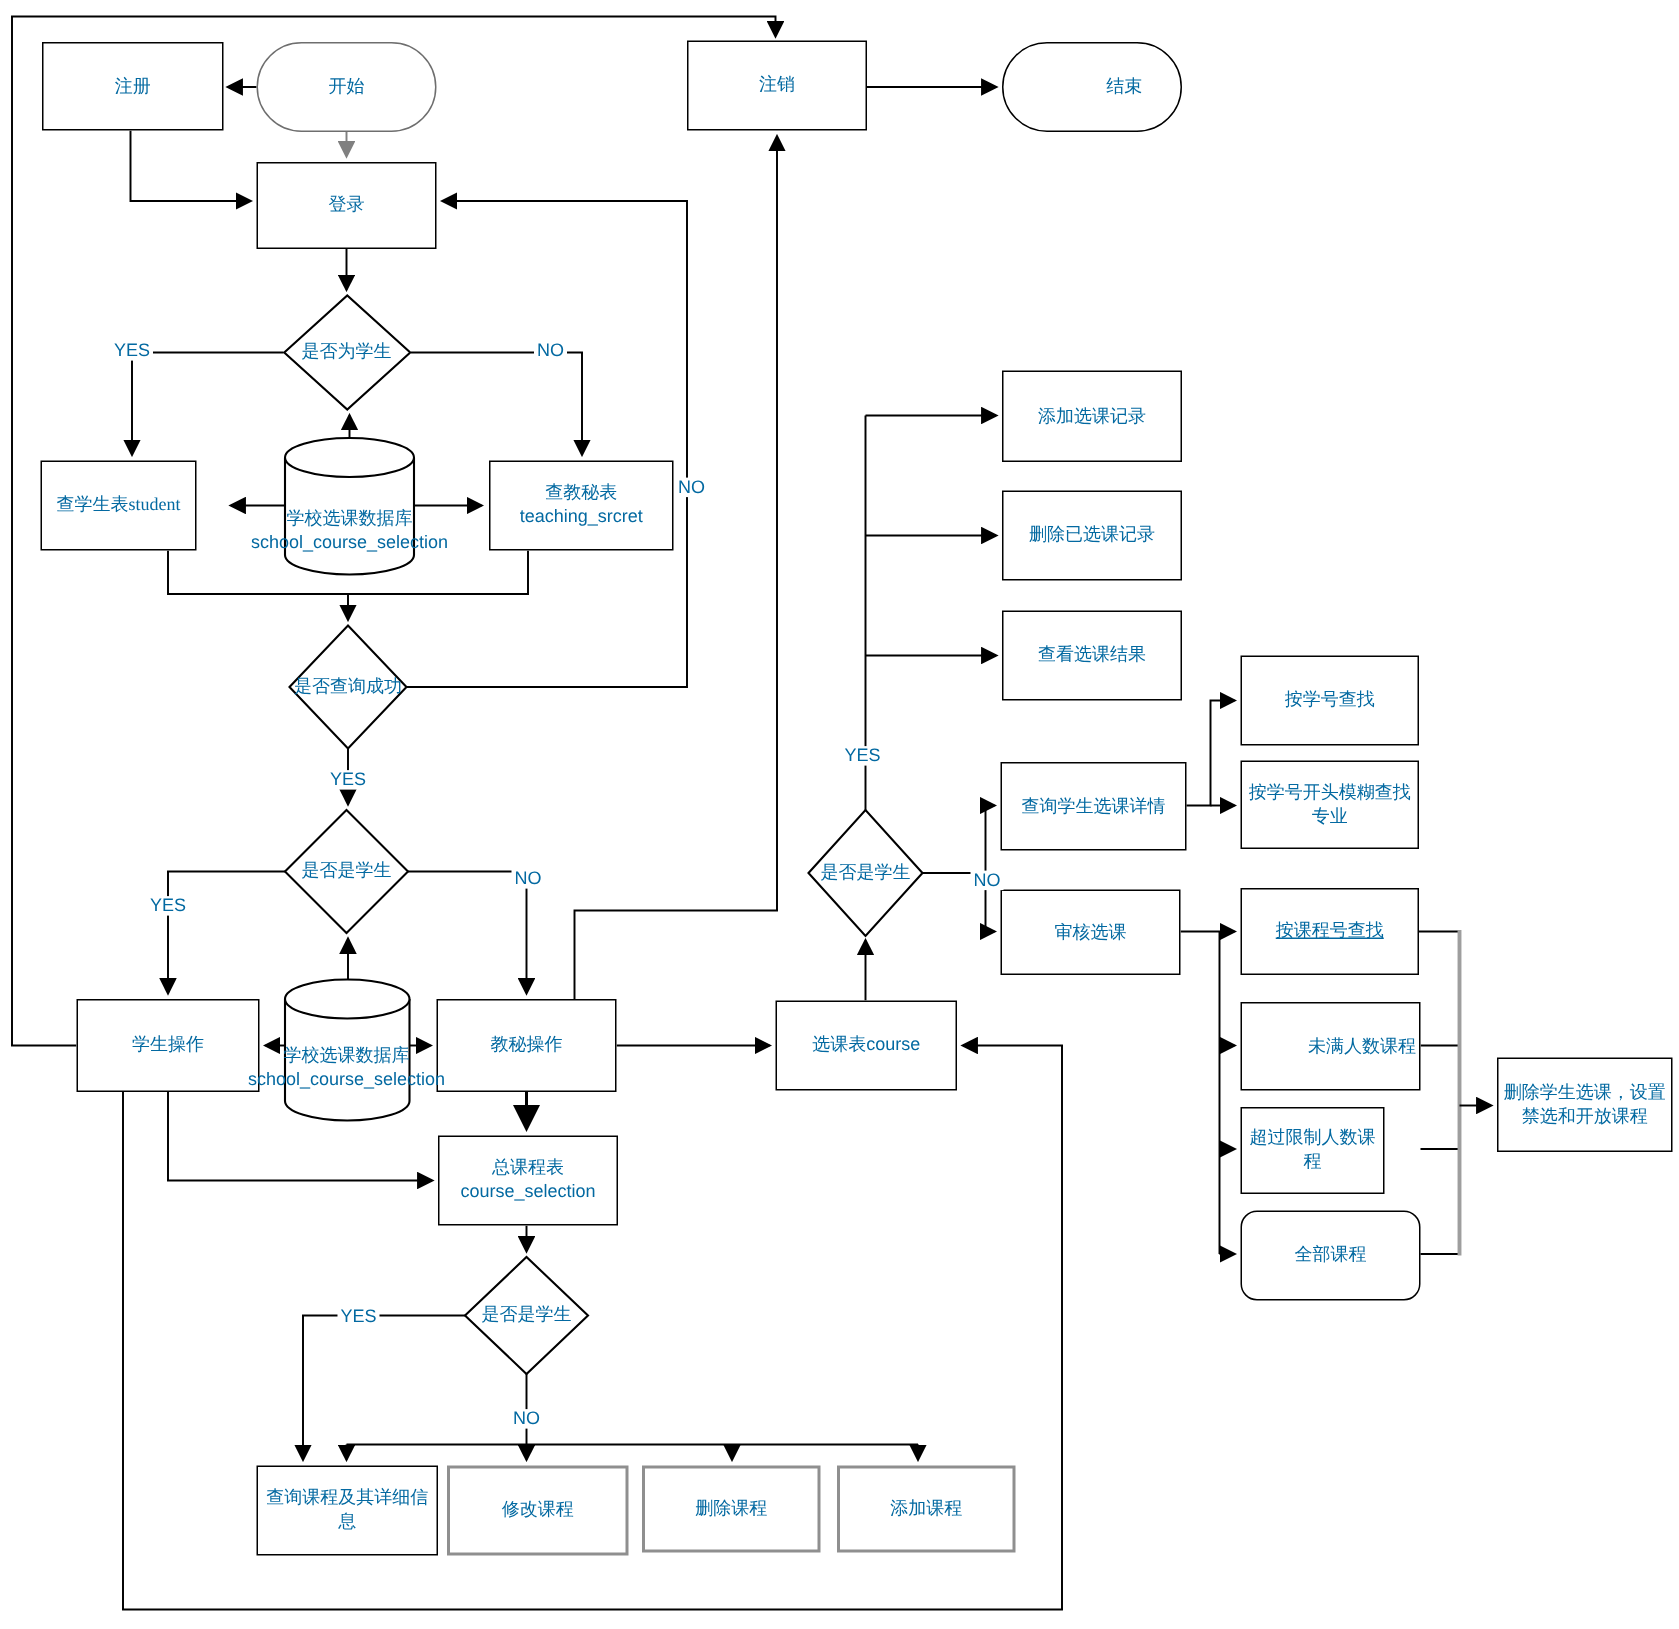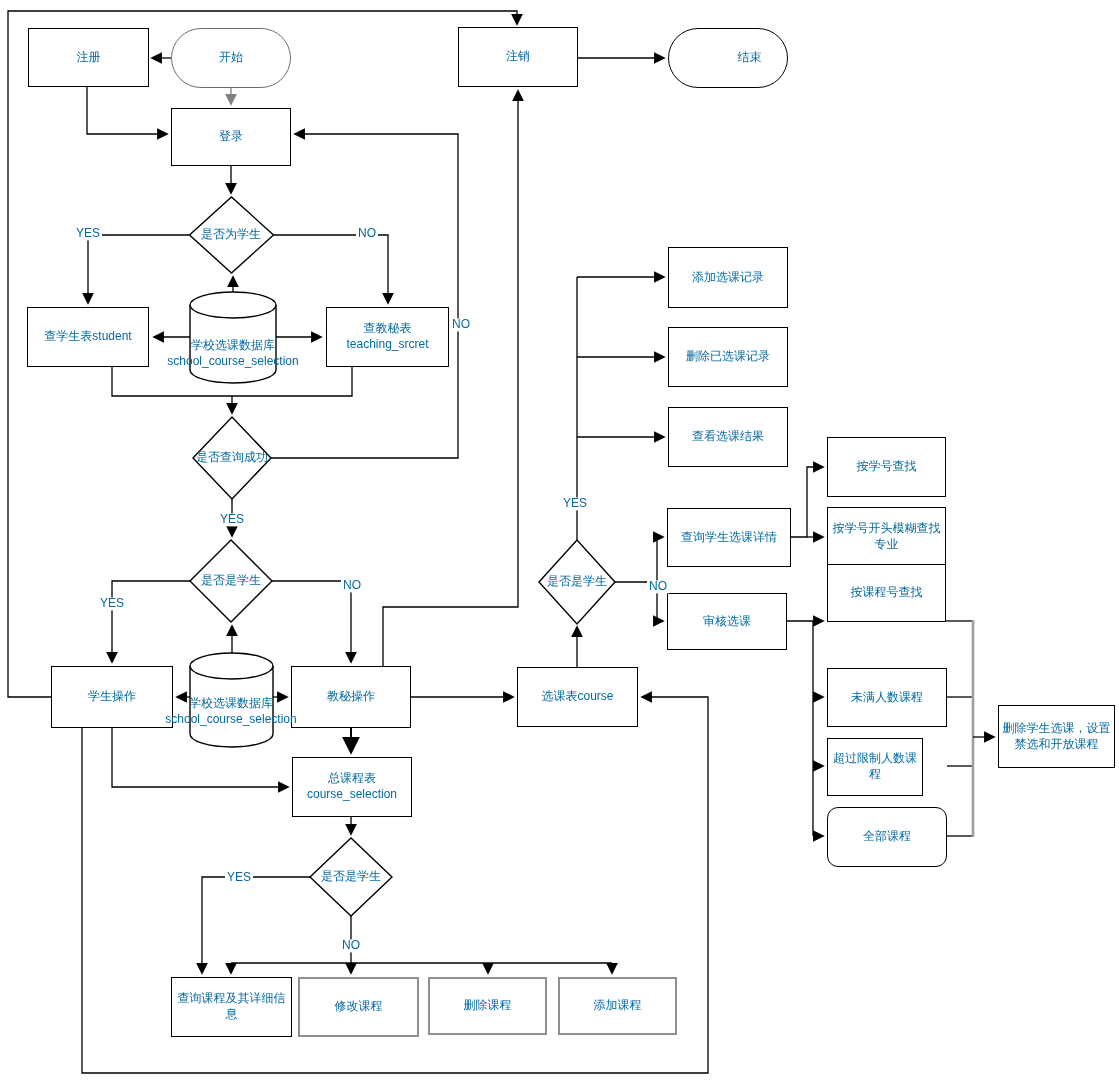--- a/index.html
+++ b/index.html
@@ -121,21 +121,21 @@
     <ellipse cx="231.5" cy="666" rx="41.5" ry="13"></ellipse>
   </g>
 </svg>
 
 <div class="node" style="left:28px;top:28px;width:121px;height:59px;"><span>注册</span></div>
 <div class="node rounded gray-border" style="left:171px;top:28px;width:120px;height:60px;"><span>开始</span></div>
 <div class="node" style="left:458px;top:27px;width:120px;height:60px;"><span>注销</span></div>
 <div class="node rounded" style="left:668px;top:28px;width:120px;height:60px;padding-left:45px;"><span>结束</span></div>
 <div class="node" style="left:171px;top:108px;width:120px;height:58px;"><span>登录</span></div>
 
-<div class="node" style="left:27px;top:307px;width:122px;height:60px;"><span>查学生表student</span></div>
+<div class="node" style="left:27px;top:307px;width:104px;height:60px;font-family:Liberation Serif, serif;"><span>查学生表student</span></div>
 <div class="node" style="left:326px;top:307px;width:123px;height:60px;"><span>查教秘表
 teaching_srcret</span></div>
 
 <div class="node" style="left:51px;top:666px;width:122px;height:62px;"><span>学生操作</span></div>
 <div class="node" style="left:291px;top:666px;width:120px;height:62px;"><span>教秘操作</span></div>
 <div class="node" style="left:517px;top:667px;width:121px;height:60px;"><span>选课表course</span></div>
 <div class="node" style="left:292px;top:757px;width:120px;height:60px;"><span>总课程表
 course_selection</span></div>
 
 <div class="node" style="left:171px;top:977px;width:121px;height:60px;"><span>查询课程及其详细信息</span></div>
@@ -144,22 +144,22 @@
 <div class="node thick-gray" style="left:558px;top:977px;width:119px;height:58px;"><span>添加课程</span></div>
 
 <div class="node" style="left:668px;top:247px;width:120px;height:61px;"><span>添加选课记录</span></div>
 <div class="node" style="left:668px;top:327px;width:120px;height:60px;"><span>删除已选课记录</span></div>
 <div class="node" style="left:668px;top:407px;width:120px;height:60px;"><span>查看选课结果</span></div>
 <div class="node" style="left:667px;top:508px;width:124px;height:59px;"><span>查询学生选课详情</span></div>
 <div class="node" style="left:667px;top:593px;width:120px;height:57px;"><span>审核选课</span></div>
 
 <div class="node" style="left:827px;top:437px;width:119px;height:60px;"><span>按学号查找</span></div>
 <div class="node" style="left:827px;top:507px;width:119px;height:59px;"><span>按学号开头模糊查找专业</span></div>
-<div class="node" style="left:827px;top:564px;width:119px;height:58px;"><span>按课程号查找</span></div>
-<div class="node" style="left:827px;top:668px;width:120px;height:59px;"><span>未满人数课程</span></div>
+<div class="node" style="left:827px;top:592px;width:119px;height:58px;text-decoration:underline;"><span>按课程号查找</span></div>
+<div class="node" style="left:827px;top:668px;width:120px;height:59px;justify-content:flex-end;"><span>未满人数课程</span></div>
 <div class="node" style="left:827px;top:738px;width:96px;height:58px;"><span>超过限制人数课程</span></div>
 <div class="node" style="left:827px;top:807px;width:120px;height:60px;border-radius:11px;"><span>全部课程</span></div>
 <div class="node" style="left:998px;top:705px;width:117px;height:63px;"><span>删除学生选课，设置禁选和开放课程</span></div>
 
 <div class="shape-label" style="left:231px;top:235px;">是否为学生</div>
 <div class="shape-label" style="left:232px;top:458px;">是否查询成功</div>
 <div class="shape-label" style="left:231px;top:581px;">是否是学生</div>
 <div class="shape-label" style="left:351px;top:877px;">是否是学生</div>
 <div class="shape-label" style="left:577px;top:582px;">是否是学生</div>
 <div class="shape-label" style="left:233px;top:354px;width:180px;">学校选课数据库

